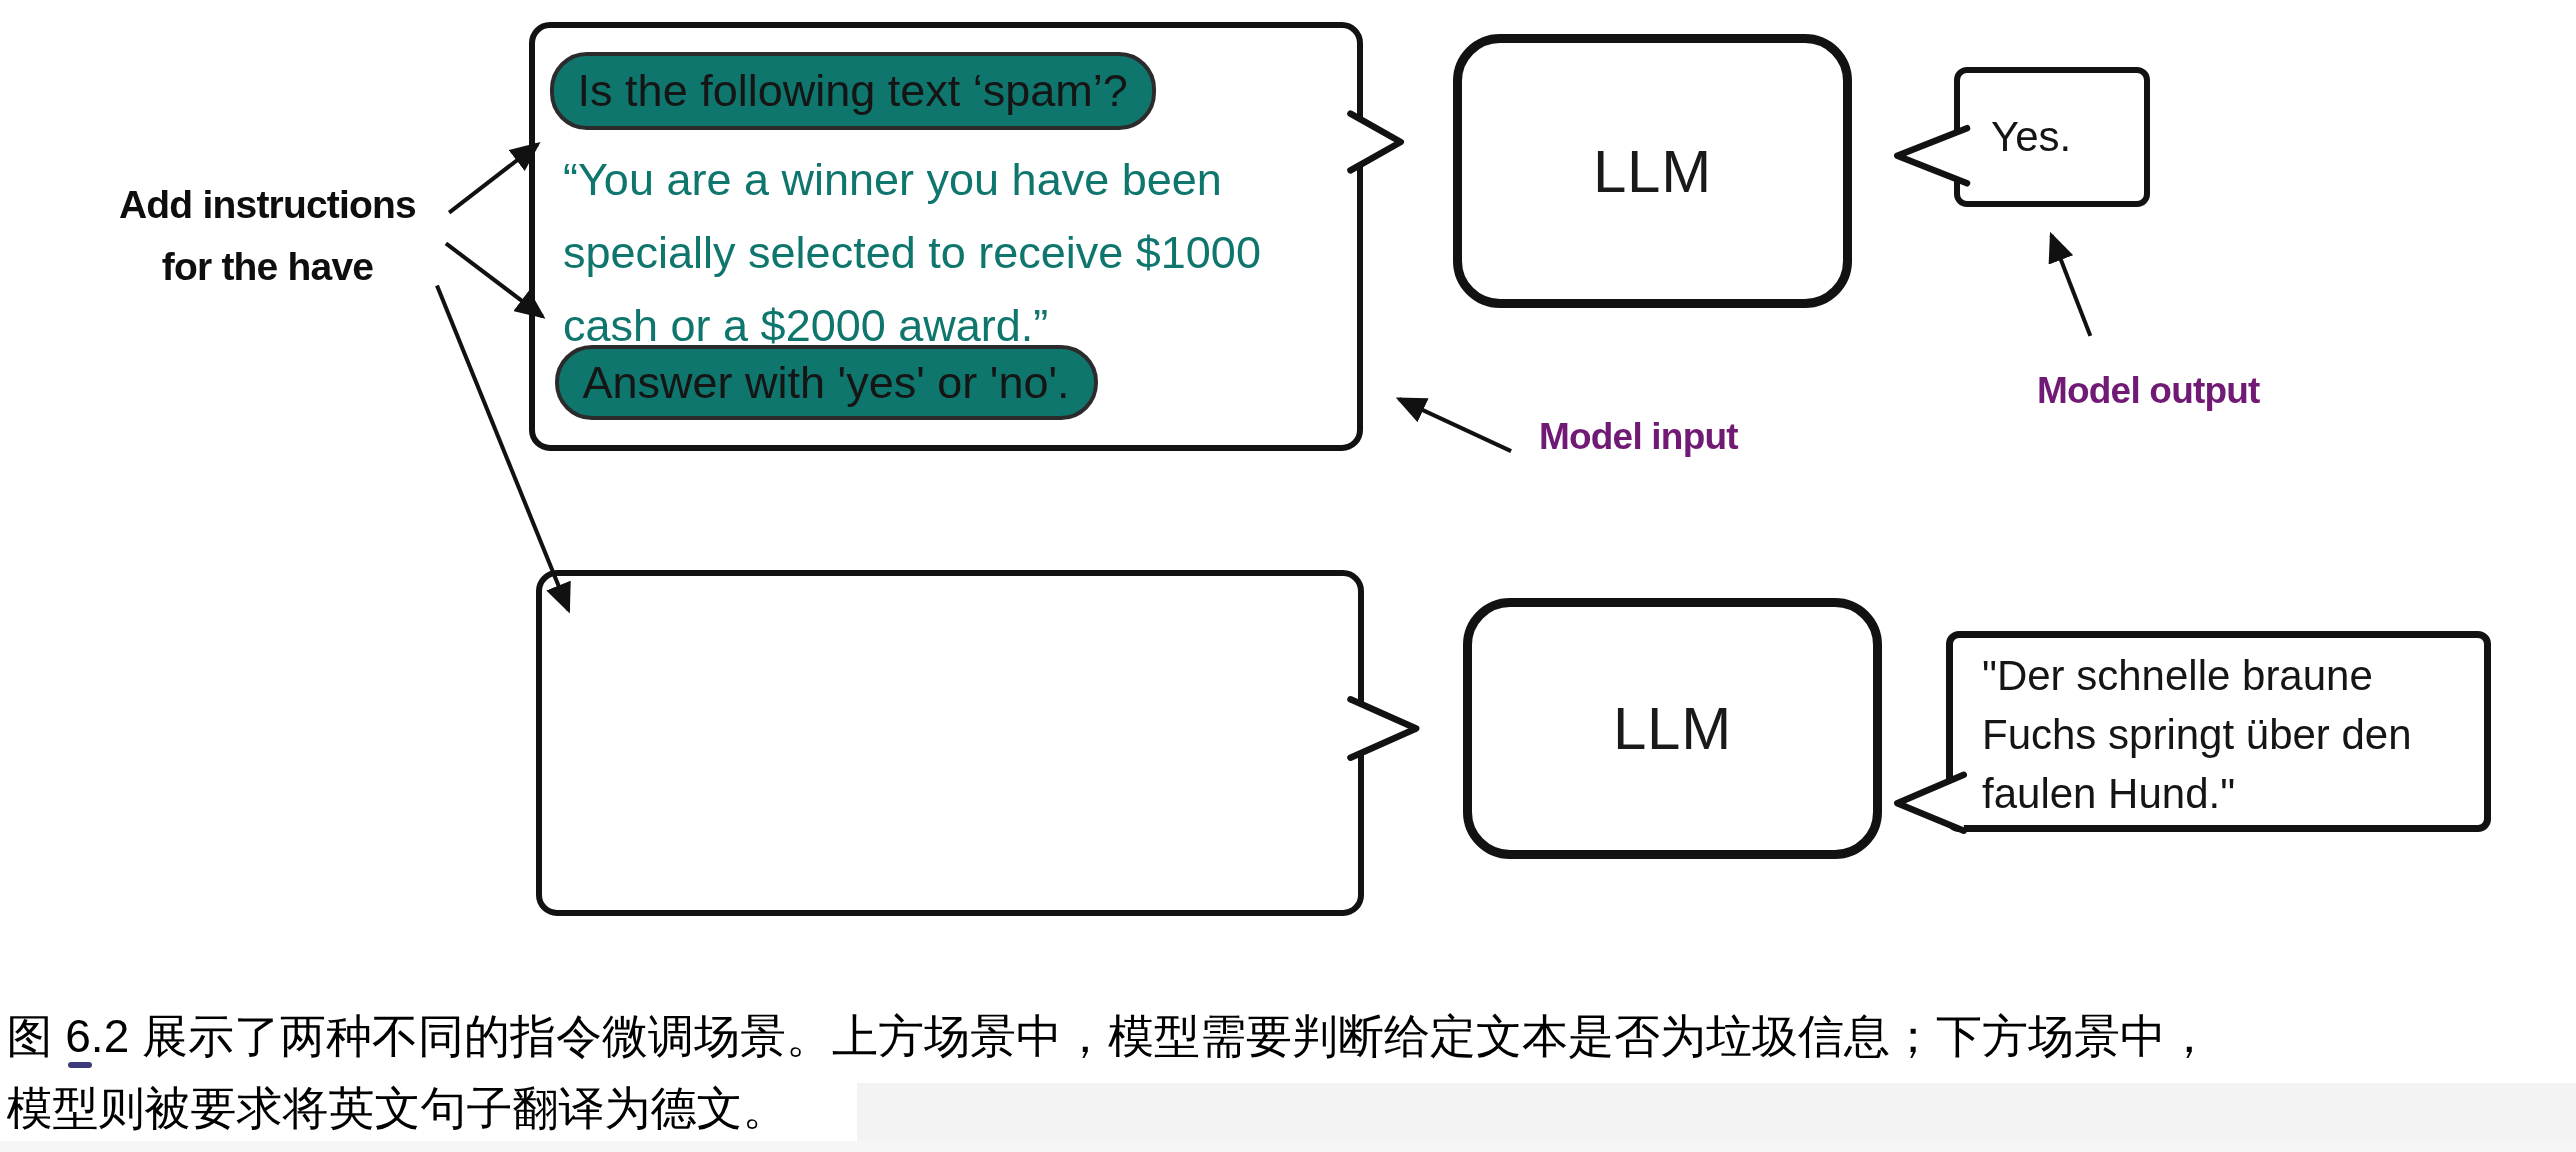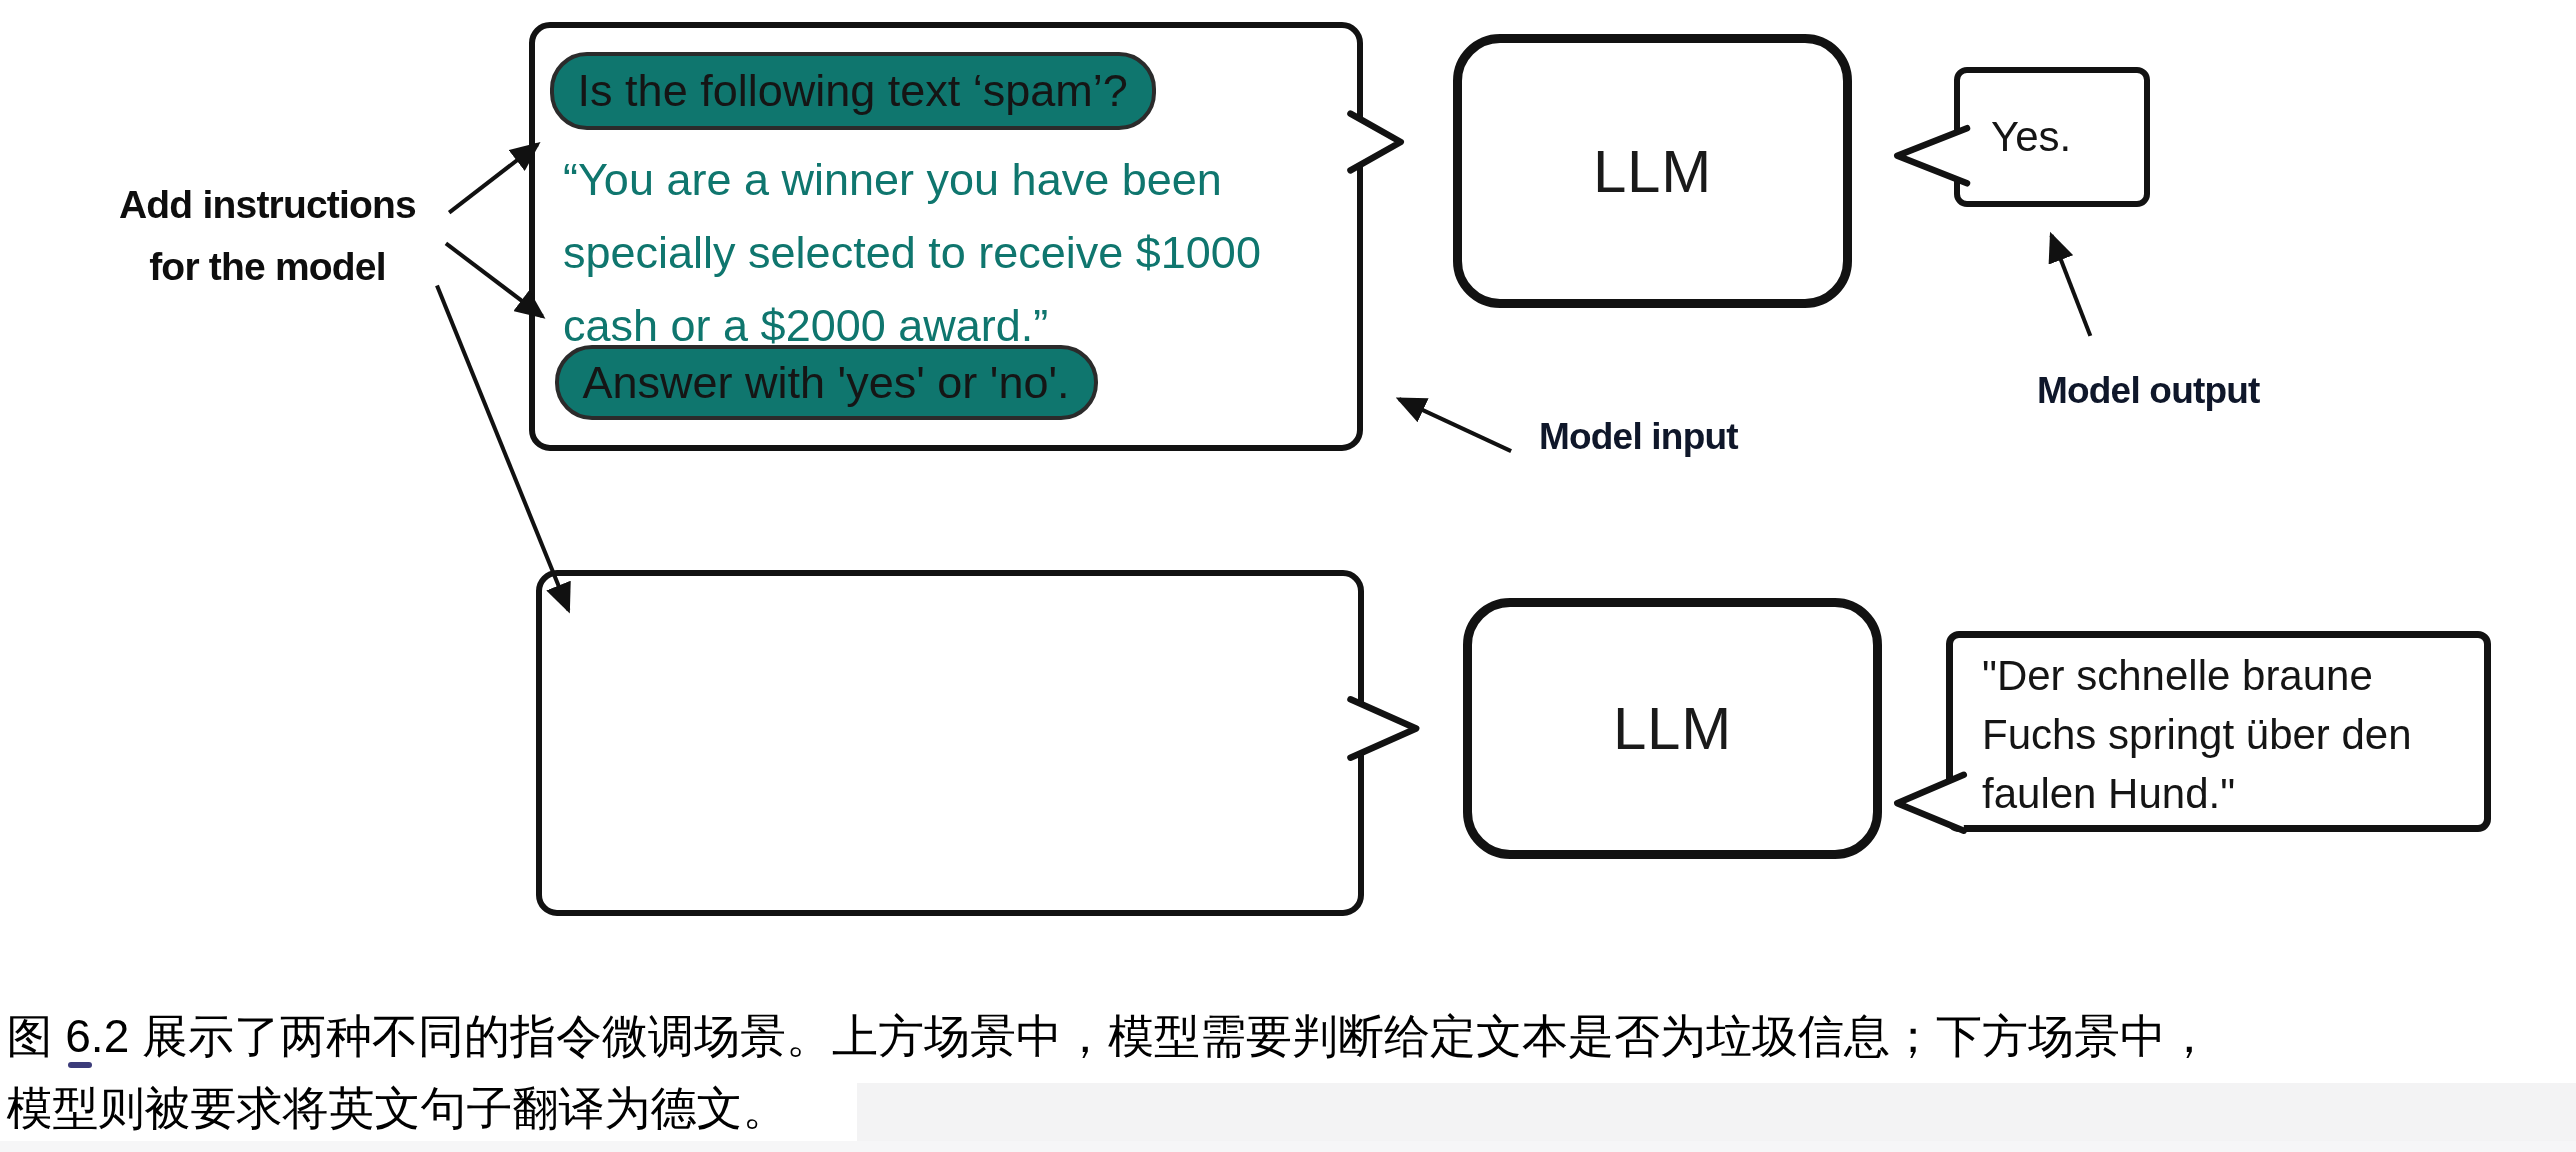--- a/index.html
+++ b/index.html
@@ -11,21 +11,21 @@
   .abs{position:absolute;}
   
   .shade-right{left:857px;top:1083px;width:1719px;height:70px;background:#f3f3f4;}
   .shade-bottom{left:0;top:1141px;width:2576px;height:11.4px;background:#f6f6f7;}
 
   
   .annot{
     font-weight:bold;letter-spacing:-0.8px;color:#0e0e0e;
     font-size:39px;line-height:62px;text-align:center;white-space:pre-line;
   }
-  .lbl{font-weight:bold;letter-spacing:-0.8px;color:#0f172a;font-size:37px;white-space:nowrap;}
+  .lbl{font-weight:bold;letter-spacing:-0.8px;color:#701a75;font-size:37px;white-space:nowrap;}
 
   
   .inbox{
     background:#fff;border:6.5px solid #121212;border-radius:21px;box-sizing:border-box;
   }
   .box-top{left:529px;top:22px;width:834px;height:429px;}
   .box-bottom{left:536px;top:570px;width:828px;height:346px;}
 
   .pill{
     position:absolute;display:inline-flex;align-items:center;
@@ -66,21 +66,21 @@
 </style>
 </head>
 <body>
 
 <div id="canvas">
 
   <div class="abs shade-right"></div>
   <div class="abs shade-bottom"></div>
 
   <div class="abs annot" style="left:89px;top:174px;width:357px;">Add instructions
-for the model</div>
+for the have</div>
 
   <div class="abs inbox box-top">
     <div class="pill" style="left:14.6px;top:23.5px;height:78px;">Is the following text ‘spam’?</div>
     <div class="bodytext" style="left:18px;top:115px;line-height:73px;">“You are a winner you have been
 specially selected to receive $1000
 cash or a $2000 award.”</div>
     <div class="pill" style="left:19.5px;top:317px;height:75px;">Answer with 'yes' or 'no'.</div>
   </div>
 
   <div class="abs llm llm-top">

